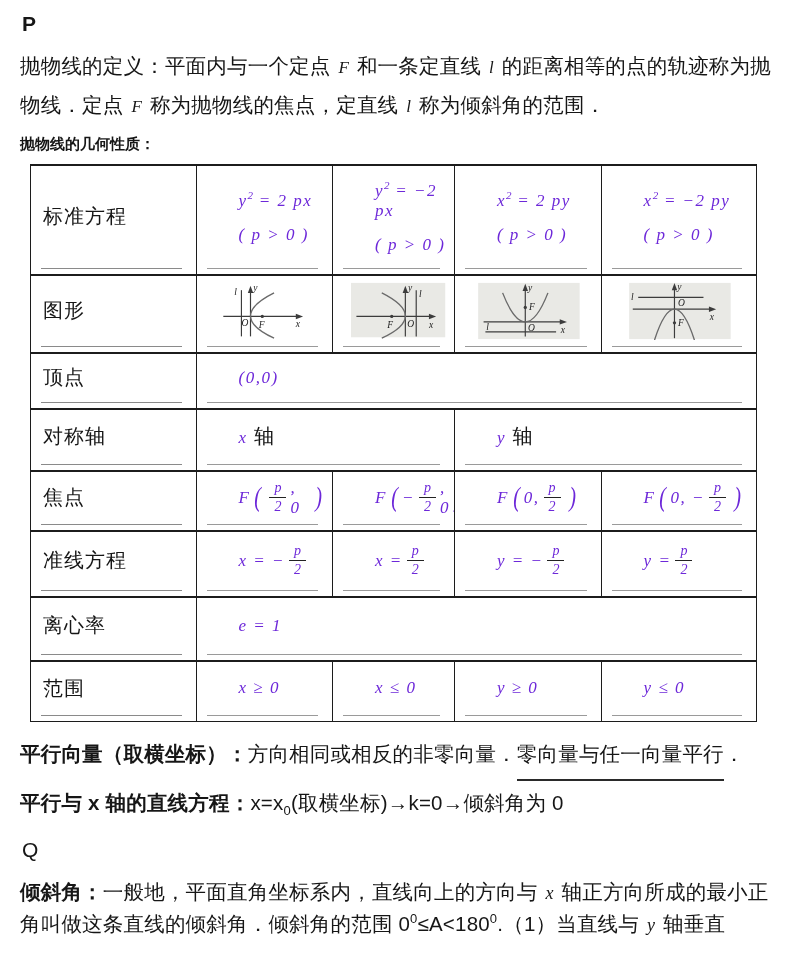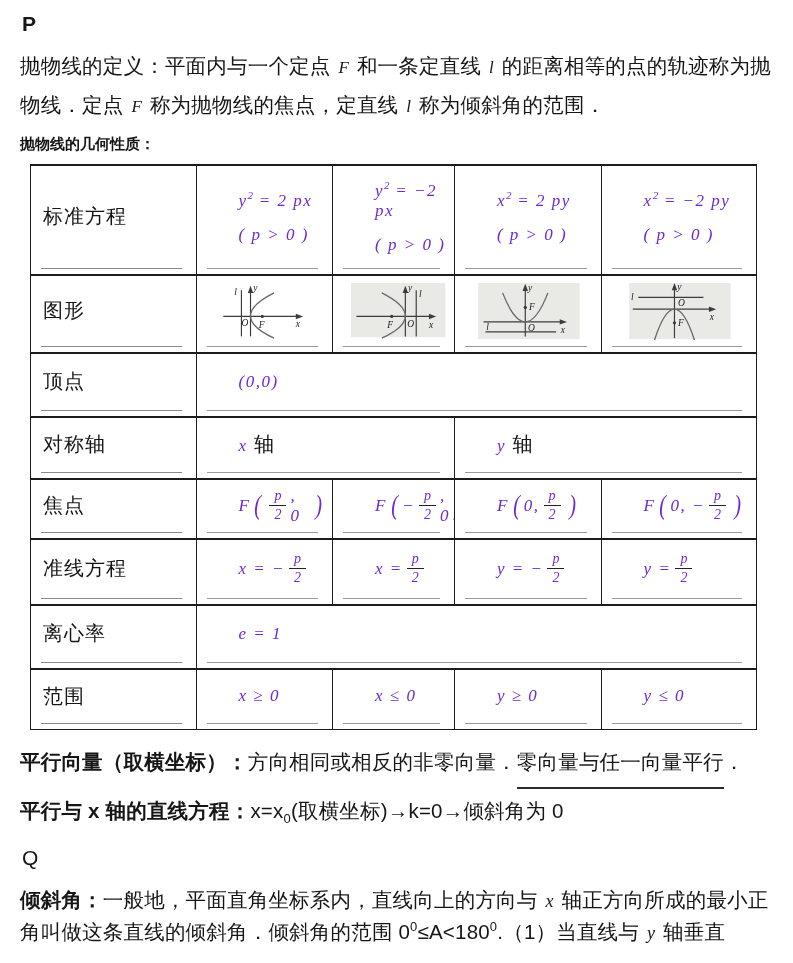--- a/index.html
+++ b/index.html
@@ -171,21 +171,21 @@
           <text x="63" y="9">y</text>
           <text x="99" y="42">x</text>
           <text x="12" y="20">l</text>
           <text x="64" y="27">O</text>
           <text x="64" y="49">F</text>
         </svg>
         <div class="blank"></div>
       </td>
     </tr>
 
-    <tr style="height:64px;">
+    <tr style="height:56px;">
       <td class="lbl"><span>顶点</span><div class="blank"></div></td>
       <td colspan="4">
         <span class="frm">(0,0)</span>
         <div class="blank"></div>
       </td>
     </tr>
 
     <tr style="height:62px;">
       <td class="lbl"><span>对称轴</span><div class="blank"></div></td>
       <td colspan="2">

